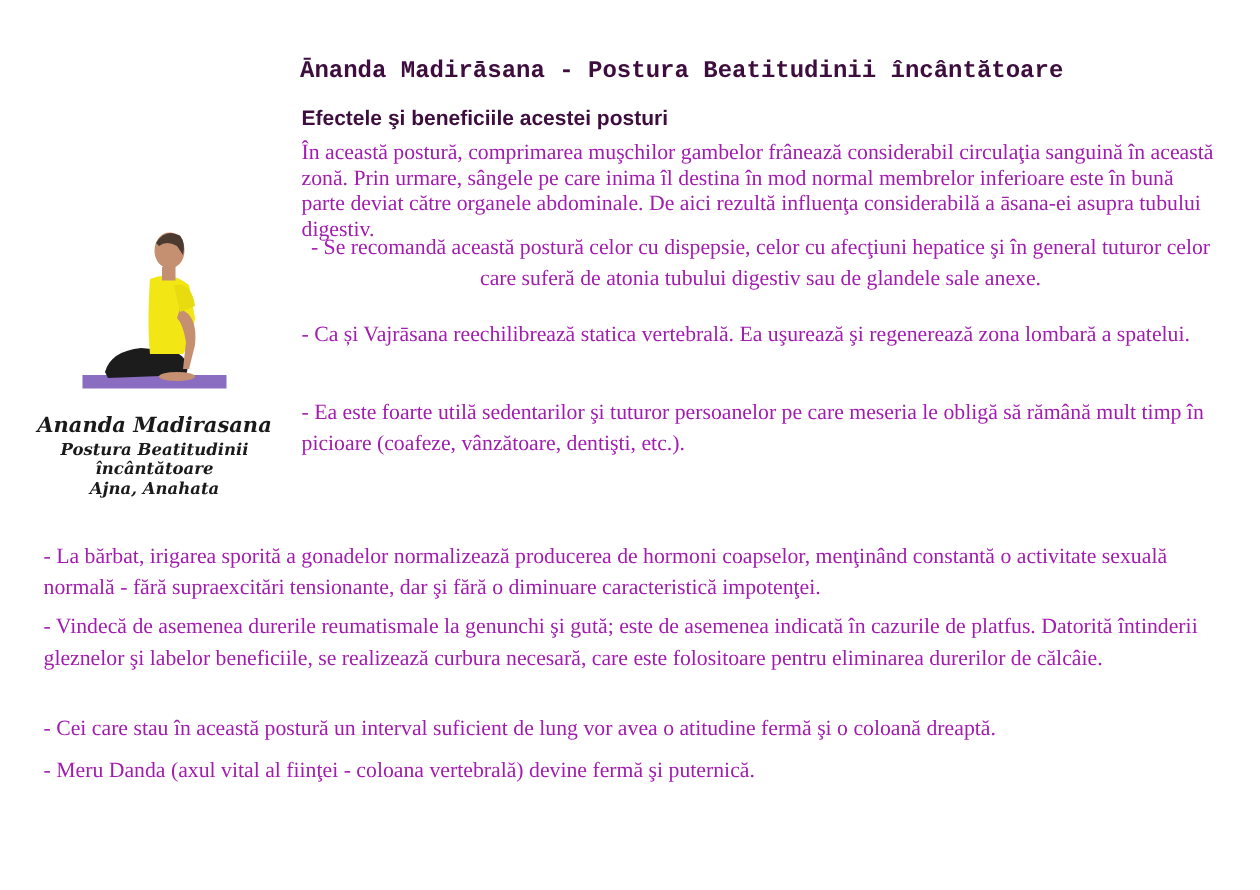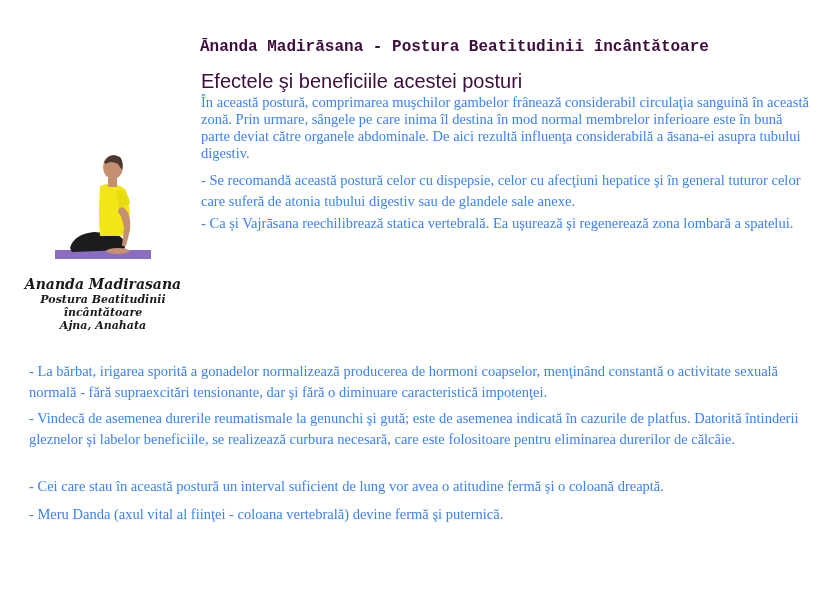--- a/index.html
+++ b/index.html
@@ -5,40 +5,40 @@
     html, body { margin: 0; padding: 0; background: #ffffff; }
     body { width: 840px; height: 593px; position: relative; overflow: hidden; }
     .page { position: absolute; left: 0; top: 0; width: 840px; height: 593px; }
     .title {
       position: absolute; left: 200px; top: 38px; width: 615px; 
       font-family: Liberation Mono, monospace; font-weight: bold; font-size: 16px;
       color: #3d0d3d; margin: 0;
     }
     .subtitle {
       position: absolute; left: 201px; top: 70px;
-      font-family: "Liberation Sans", sans-serif; font-weight: normal; font-size: 20px;
+      font-family: "Liberation Sans", sans-serif; font-weight: bold; font-size: 14px;
       color: #3d0d3d; margin: 0;
     }
     .figure {
       position: absolute; left: 8px; top: 150px; width: 190px; text-align: center;
     }
     .photo { width: 110px; height: 112px; margin: 0 auto; position: relative; }
     .caption {
       font-family: "DejaVu Serif", serif; font-style: italic; color: #1a1a1a;
       line-height: 1.2;
     }
     .caption .c1 { font-size: 14px; font-weight: bold; margin-top: 14px; }
     .caption .c2 { font-size: 11px; font-weight: bold; }
     .caption .c3 { font-size: 11px; font-weight: bold; }
     .text {
       position: absolute; font-family: "Liberation Serif", serif; font-size: 14.5px;
-      color: #3b82f6; margin: 0; line-height: 17px;
+      color: #a21caf; margin: 0; line-height: 17px;
     }
     .p-intro { left: 201px; top: 94px; width: 612px; }
-    .p-rec { left: 201px; top: 170px; width: 612px; line-height: 21px; }
+    .p-rec { left: 201px; top: 155px; width: 612px; line-height: 21px; text-align: center; }
     .p-vajra { left: 201px; top: 209px; width: 612px; line-height: 28px; }
     .p-sed { left: 201px; top: 265px; width: 612px; line-height: 21px; }
     .p-fem { left: 29px; top: 313px; width: 790px; line-height: 21px; text-indent: 172px; }
     .p-bar { left: 29px; top: 361px; width: 790px; line-height: 21px; }
     .p-vind { left: 29px; top: 408px; width: 790px; line-height: 21px; }
     .p-cei { left: 29px; top: 478px; width: 790px; font-family: Liberation Serif, serif; }
     .p-meru { left: 29px; top: 506px; width: 790px; }
     .p-nerv { left: 29px; top: 534px; width: 790px; }
   </style>
 </head>
@@ -74,18 +74,19 @@
     <div class="caption">
       <div class="c1">Ananda Madirasana</div>
       <div class="c2">Postura Beatitudinii încântătoare</div>
       <div class="c3">Ajna, Anahata</div>
     </div>
   </div>
 
   <p class="text p-intro">În această postură, comprimarea muşchilor gambelor frânează considerabil circulaţia sanguină în această zonă. Prin urmare, sângele pe care inima îl destina în mod normal membrelor inferioare este în bună parte deviat către organele abdominale. De aici rezultă influenţa considerabilă a āsana-ei asupra tubului digestiv.</p>
   <p class="text p-rec">- Se recomandă această postură celor cu dispepsie, celor cu afecţiuni hepatice şi în general tuturor celor care suferă de atonia tubului digestiv sau de glandele sale anexe.</p>
   <p class="text p-vajra">- Ca și Vajrāsana reechilibrează statica vertebrală. Ea uşurează şi regenerează zona lombară a spatelui.</p>
+  <p class="text p-sed">- Ea este foarte utilă sedentarilor şi tuturor persoanelor pe care meseria le obligă să rămână mult timp în picioare (coafeze, vânzătoare, dentişti, etc.).</p>
   <p class="text p-bar">- La bărbat, irigarea sporită a gonadelor normalizează producerea de hormoni coapselor, menţinând constantă o activitate sexuală normală - fără supraexcitări tensionante, dar şi fără o diminuare caracteristică impotenţei.</p>
   <p class="text p-vind">- Vindecă de asemenea durerile reumatismale la genunchi şi gută; este de asemenea indicată în cazurile de platfus. Datorită întinderii gleznelor şi labelor beneficiile, se realizează curbura necesară, care este folositoare pentru eliminarea durerilor de călcâie.</p>
   <p class="text p-cei">- Cei care stau în această postură un interval suficient de lung vor avea o atitudine fermă şi o coloană dreaptă.</p>
   <p class="text p-meru">- Meru Danda (axul vital al fiinţei - coloana vertebrală) devine fermă şi puternică.</p>
 
 </div>
 
 </body></html>

